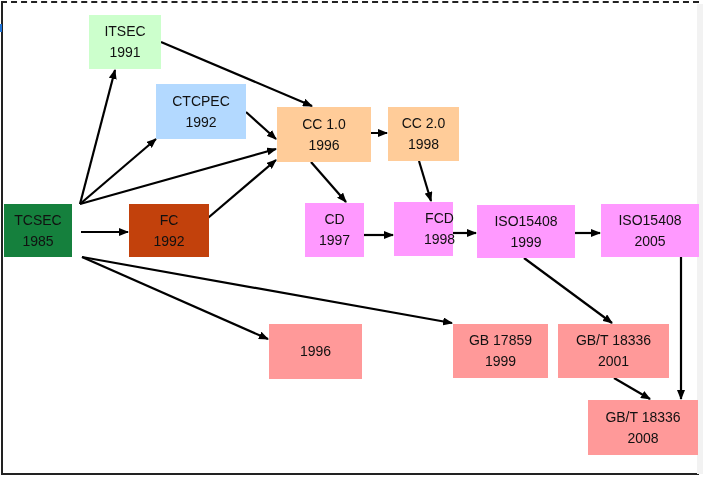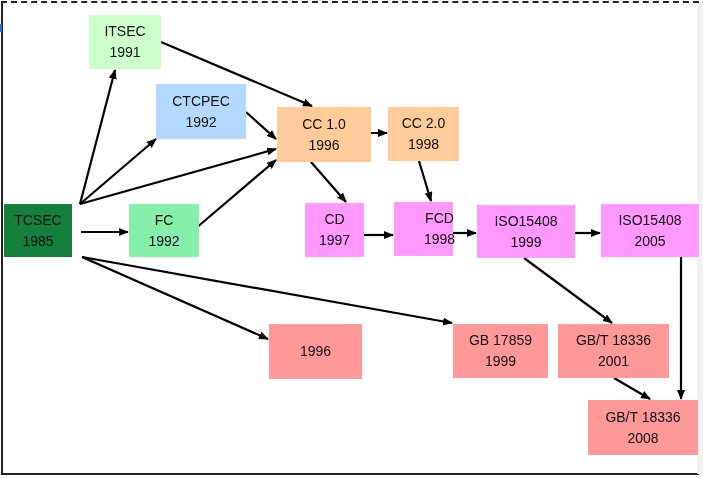--- a/index.html
+++ b/index.html
@@ -56,21 +56,21 @@
   <span>1991</span>
 </div>
 <div class="node" style="left: 156px; top: 84px; width: 90px; height: 55px; background: rgb(179, 217, 255);">
   <span>CTCPEC</span>
   <span>1992</span>
 </div>
 <div class="node" style="left: 4px; top: 204px; width: 68px; height: 53px; background: #15803d;">
   <span>TCSEC</span>
   <span>1985</span>
 </div>
-<div class="node" style="left: 129px; top: 204px; width: 70px; height: 53px; background: #86efac;">
+<div class="node" style="left: 129px; top: 204px; width: 80px; height: 53px; background: #c2410c;">
   <span>FC</span>
   <span>1992</span>
 </div>
 <div class="node" style="left: 277px; top: 107px; width: 94px; height: 55px; background: rgb(255, 204, 153);">
   <span>CC 1.0</span>
   <span>1996</span>
 </div>
 <div class="node" style="left: 388px; top: 107px; width: 71px; height: 54px; background: rgb(255, 204, 153);">
   <span>CC 2.0</span>
   <span>1998</span>

